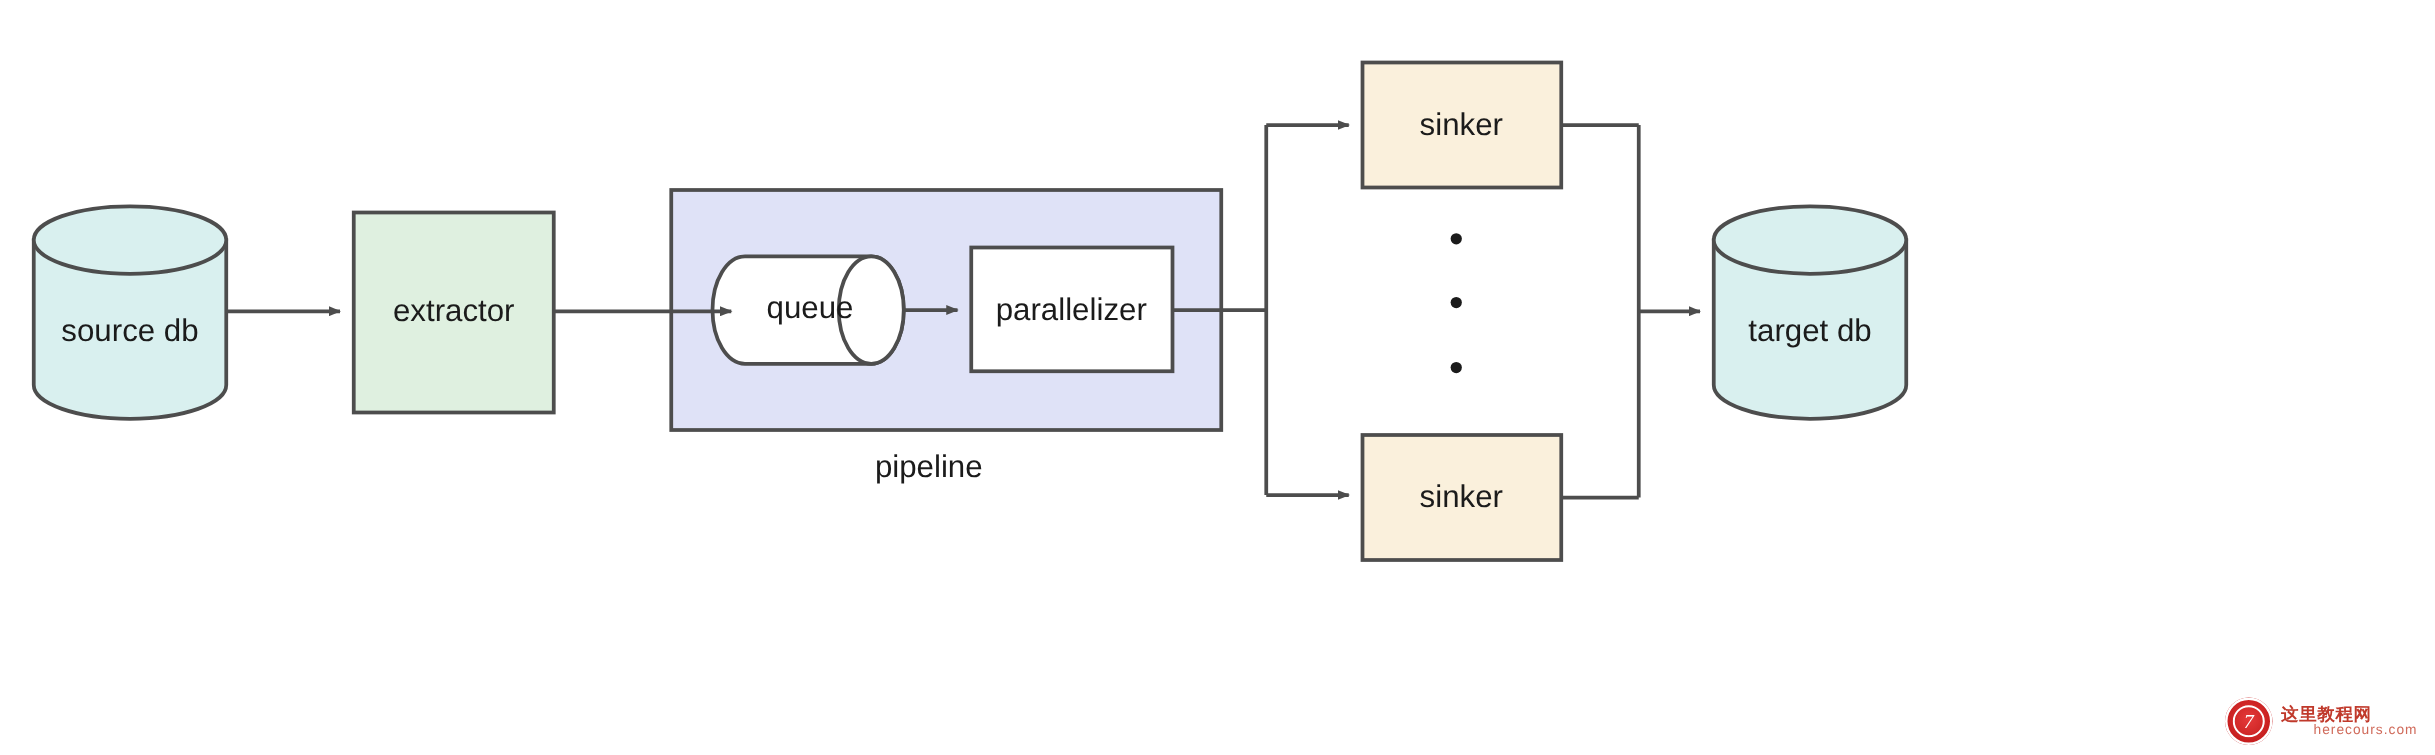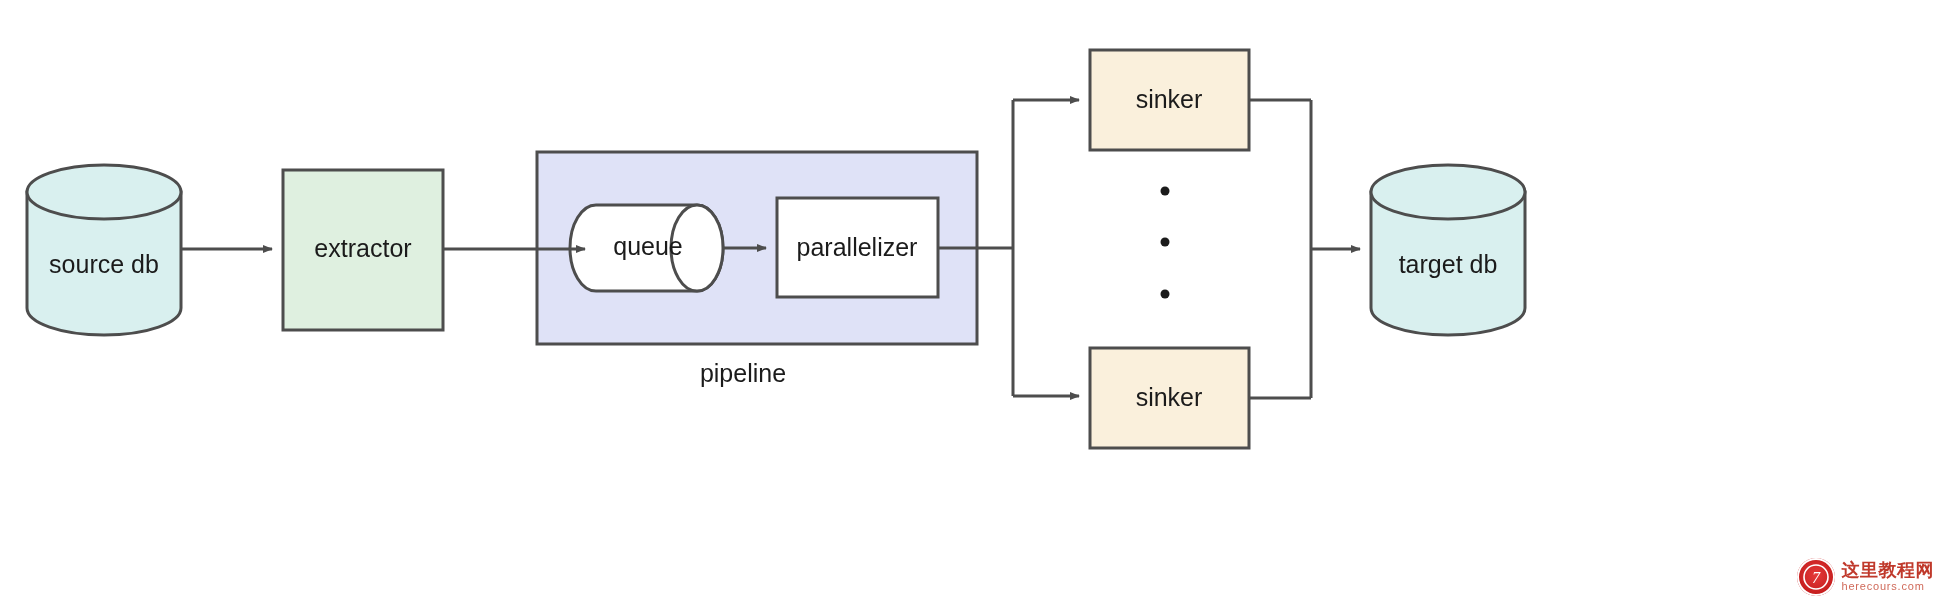--- a/index.html
+++ b/index.html
@@ -62,30 +62,31 @@
     position: relative;
   }
   #watermark .wm-badge svg { display:block; }
   #watermark .wm-text {
     display: flex;
     flex-direction: column;
     line-height: 1.08;
   }
   #watermark .wm-title {
     font-family: "Liberation Sans", sans-serif;
-    font-size: 18px;
+    font-size: 14px;
     color: #c0392b;
     letter-spacing: 0.5px;
     font-weight: bold;
   }
   #watermark .wm-sub {
     font-family: "Liberation Sans", sans-serif;
     font-size: 11px;
     color: #d06a5a;
     letter-spacing: 0.8px;
+    margin-left: 26px;
   }
 </style>
 </head>
 <body>
 
 <div id="stage">
 
   <svg id="diagram-svg" viewBox="0 0 1948 604" xmlns="http://www.w3.org/2000/svg">
     <defs>
       <marker id="arrowhead" markerWidth="10" markerHeight="8" refX="9" refY="4" orient="auto" markerUnits="userSpaceOnUse">

